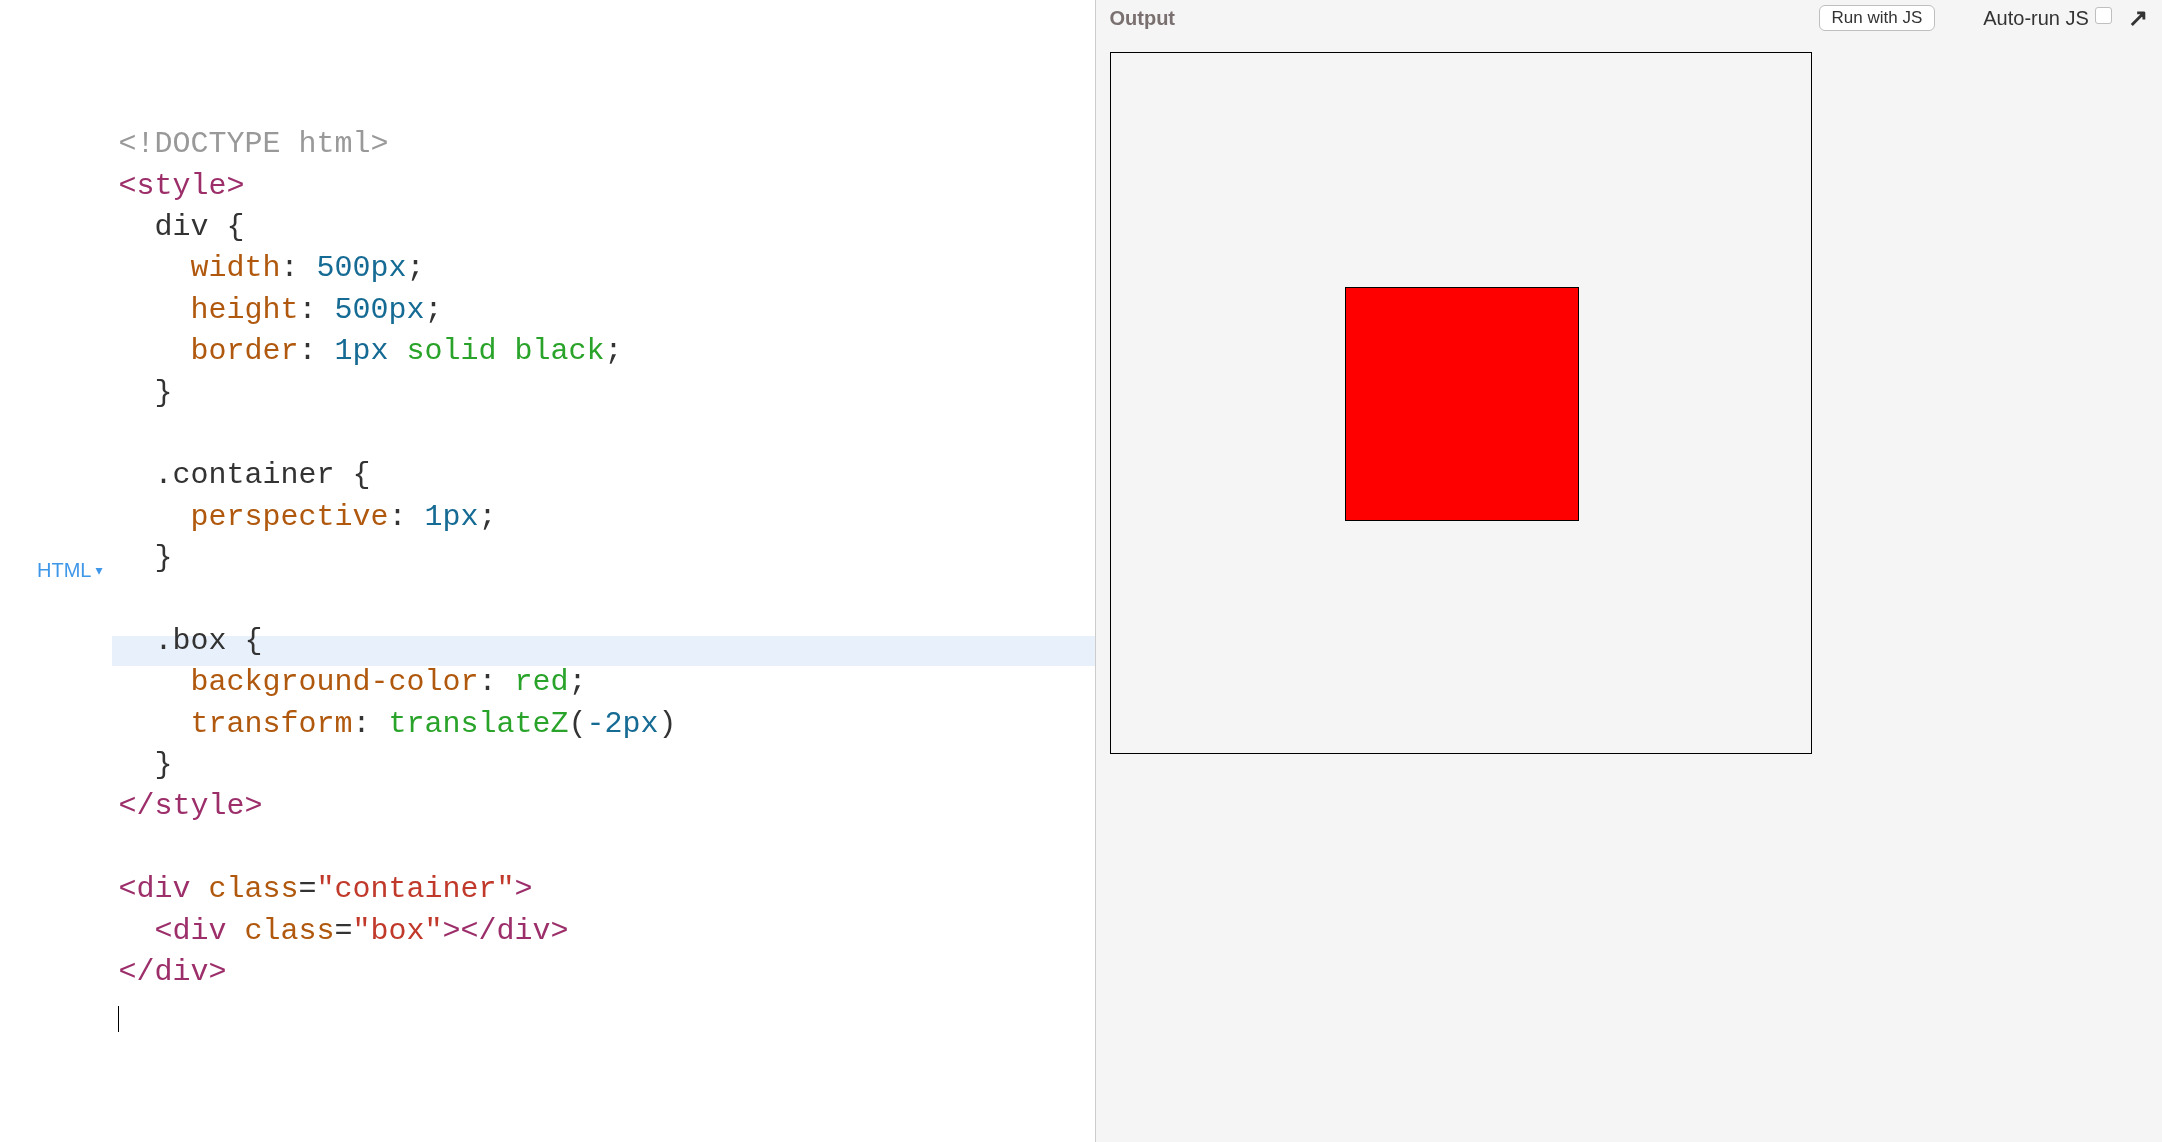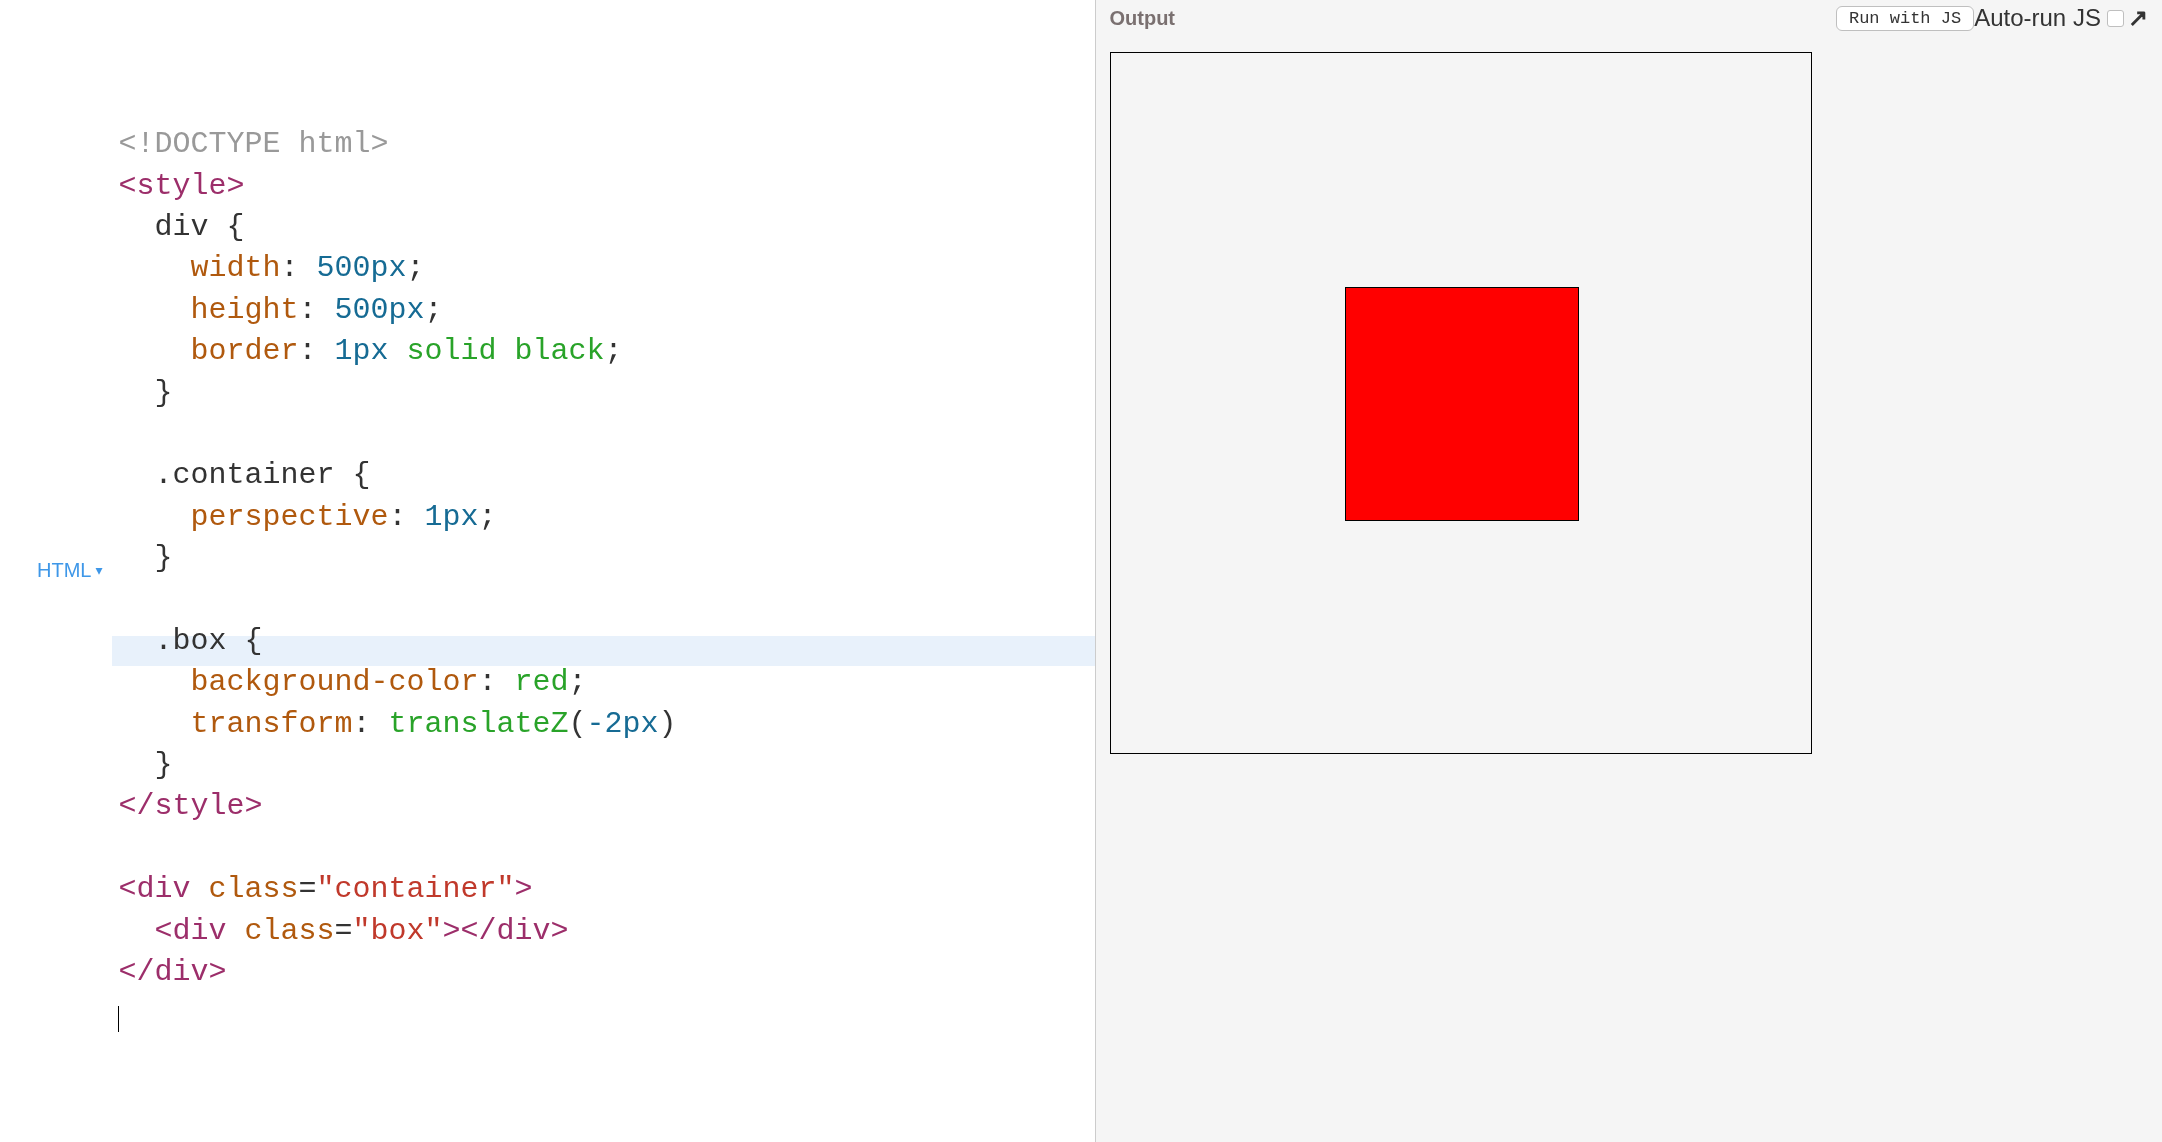--- a/index.html
+++ b/index.html
@@ -87,43 +87,45 @@
       width: 50%;
       background: #f5f5f5;
       border-left: 1px solid #cccccc;
       display: flex;
       flex-direction: column;
     }
     .output-header {
       display: flex;
       align-items: center;
       padding: 4px 10px 6px 14px;
+      gap: 12px;
     }
     .output-title {
       color: #7a7070;
       font-size: 20px;
       font-weight: 600;
       flex: 1;
     }
     .run-btn {
       background: #ffffff;
       border: 1px solid #bfbfbf;
       border-radius: 6px;
       font-size: 17px;
       color: #333333;
       padding: 2px 12px;
       cursor: pointer;
-      font-family: Liberation Mono, monospace;
+      font-family: Liberation Sans, sans-serif;
     }
     .autorun {
       display: flex;
-      align-items: center;
+      align-items: flex-start;
       gap: 6px;
-      font-size: 24px;
+      font-size: 20px;
       color: #333333;
+      margin-left: 36px;
     }
     .autorun-check {
       width: 17px;
       height: 17px;
       border: 1px solid #bfbfbf;
       background: #ffffff;
       border-radius: 3px;
       cursor: pointer;
     }
     .expand-icon {

